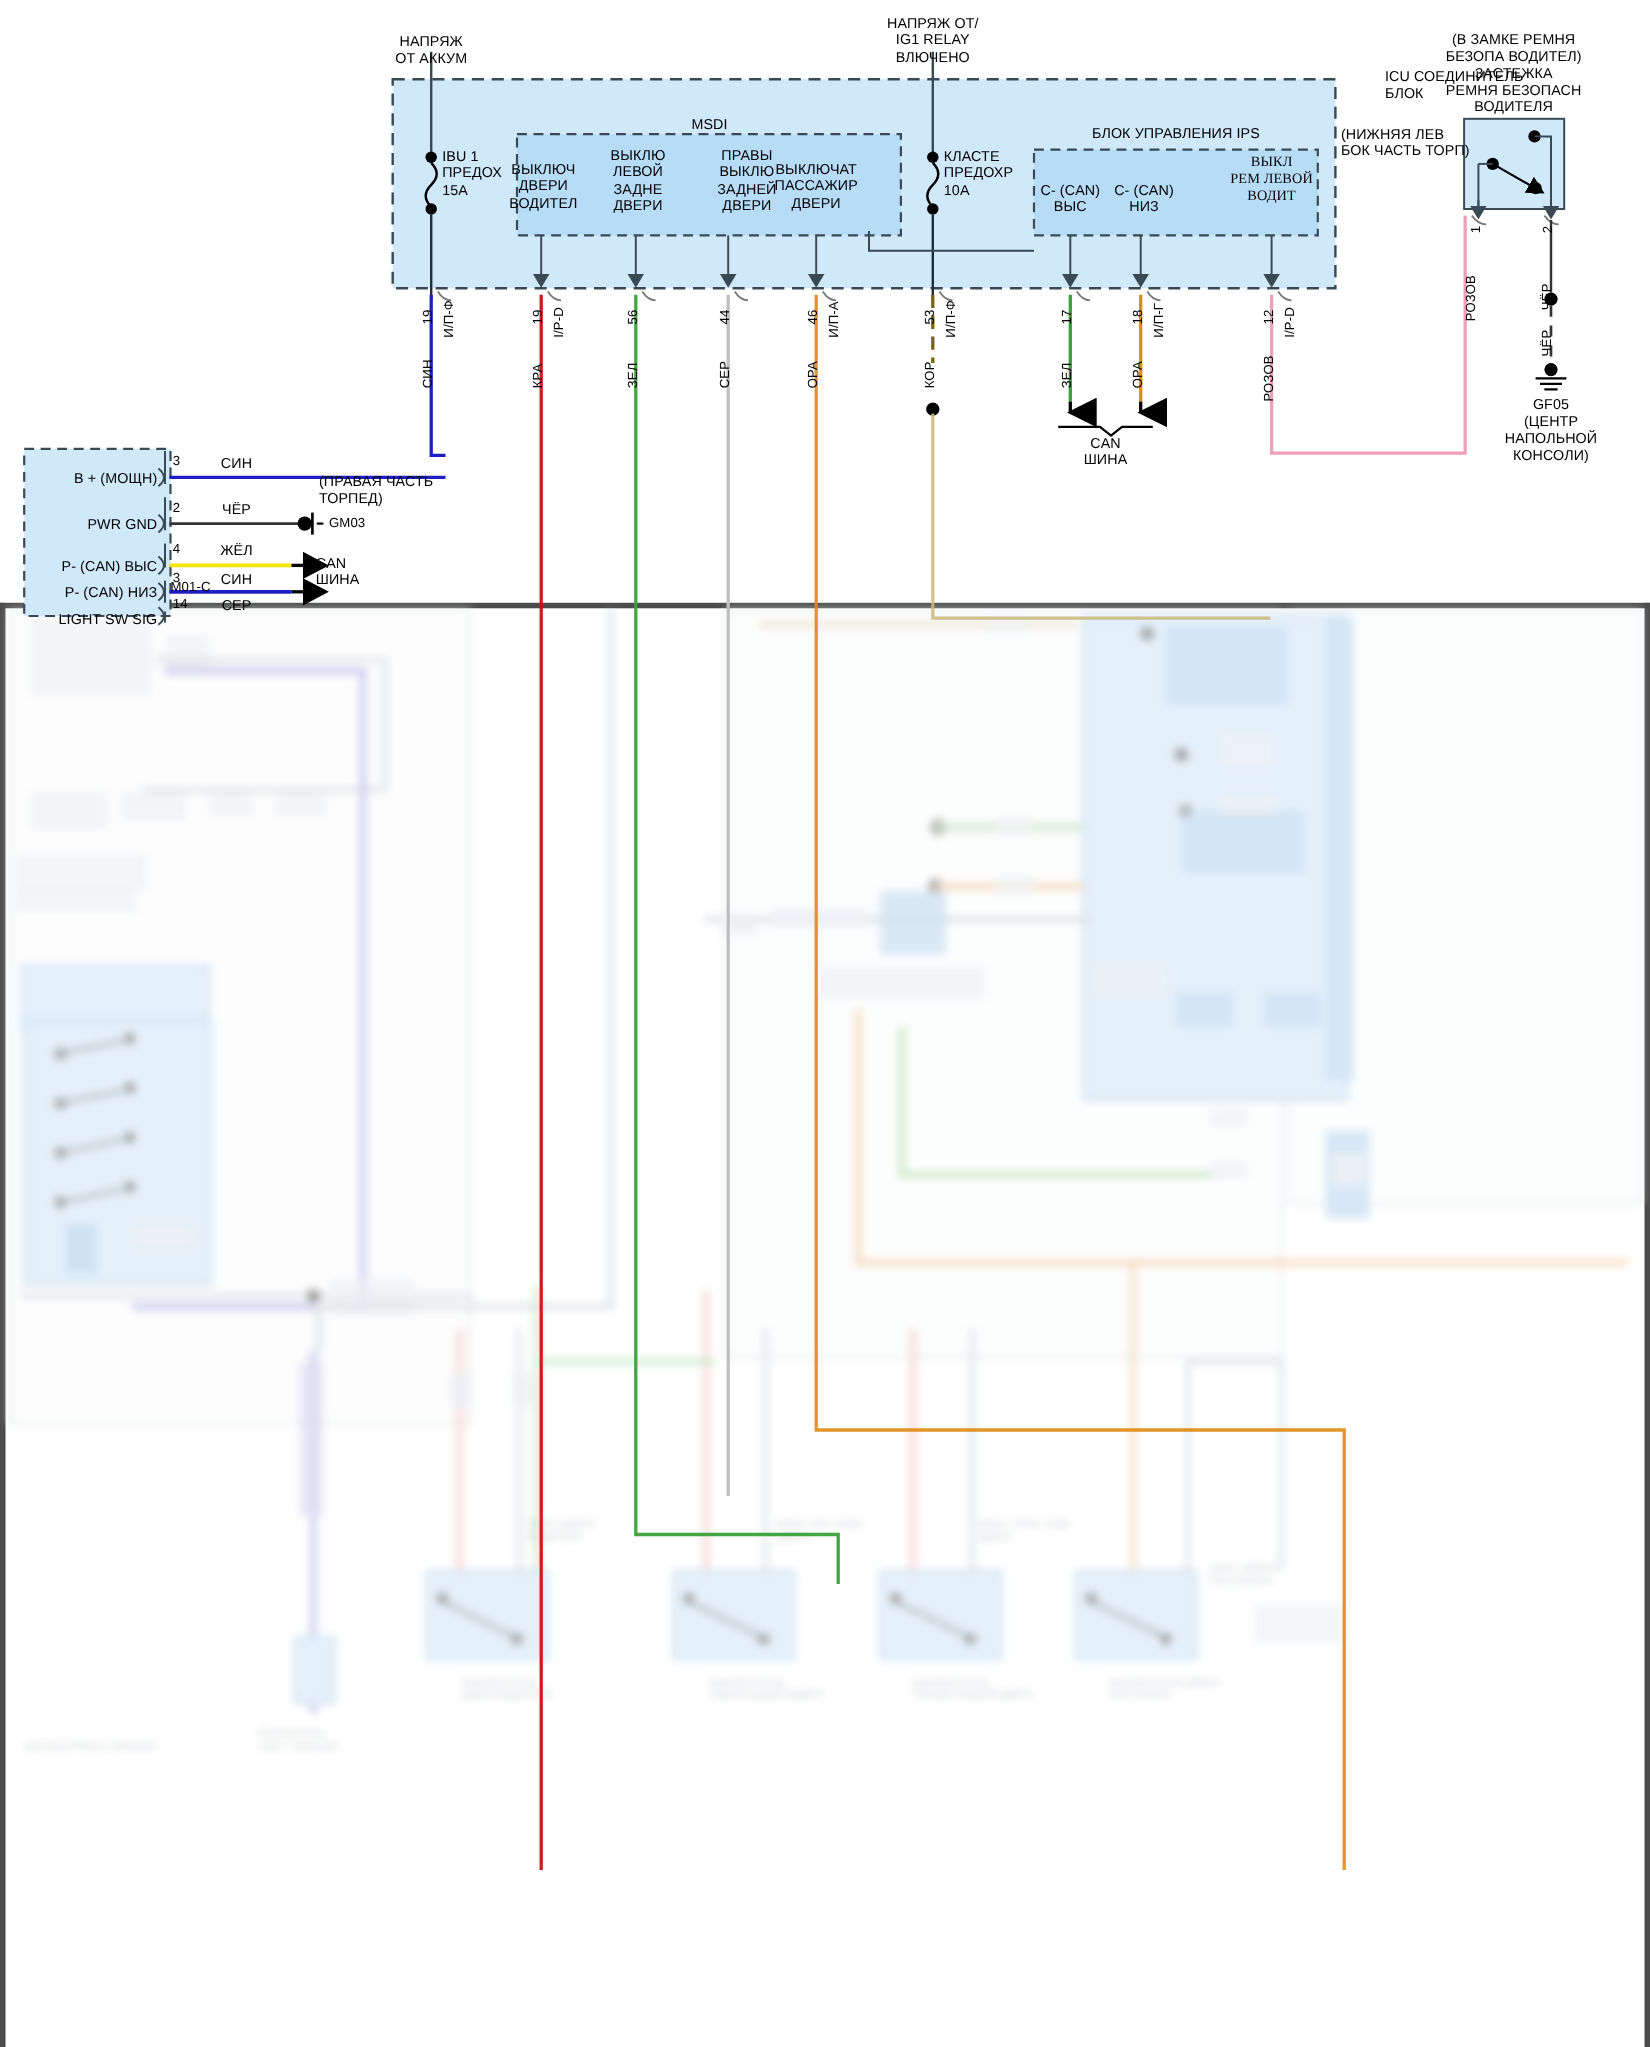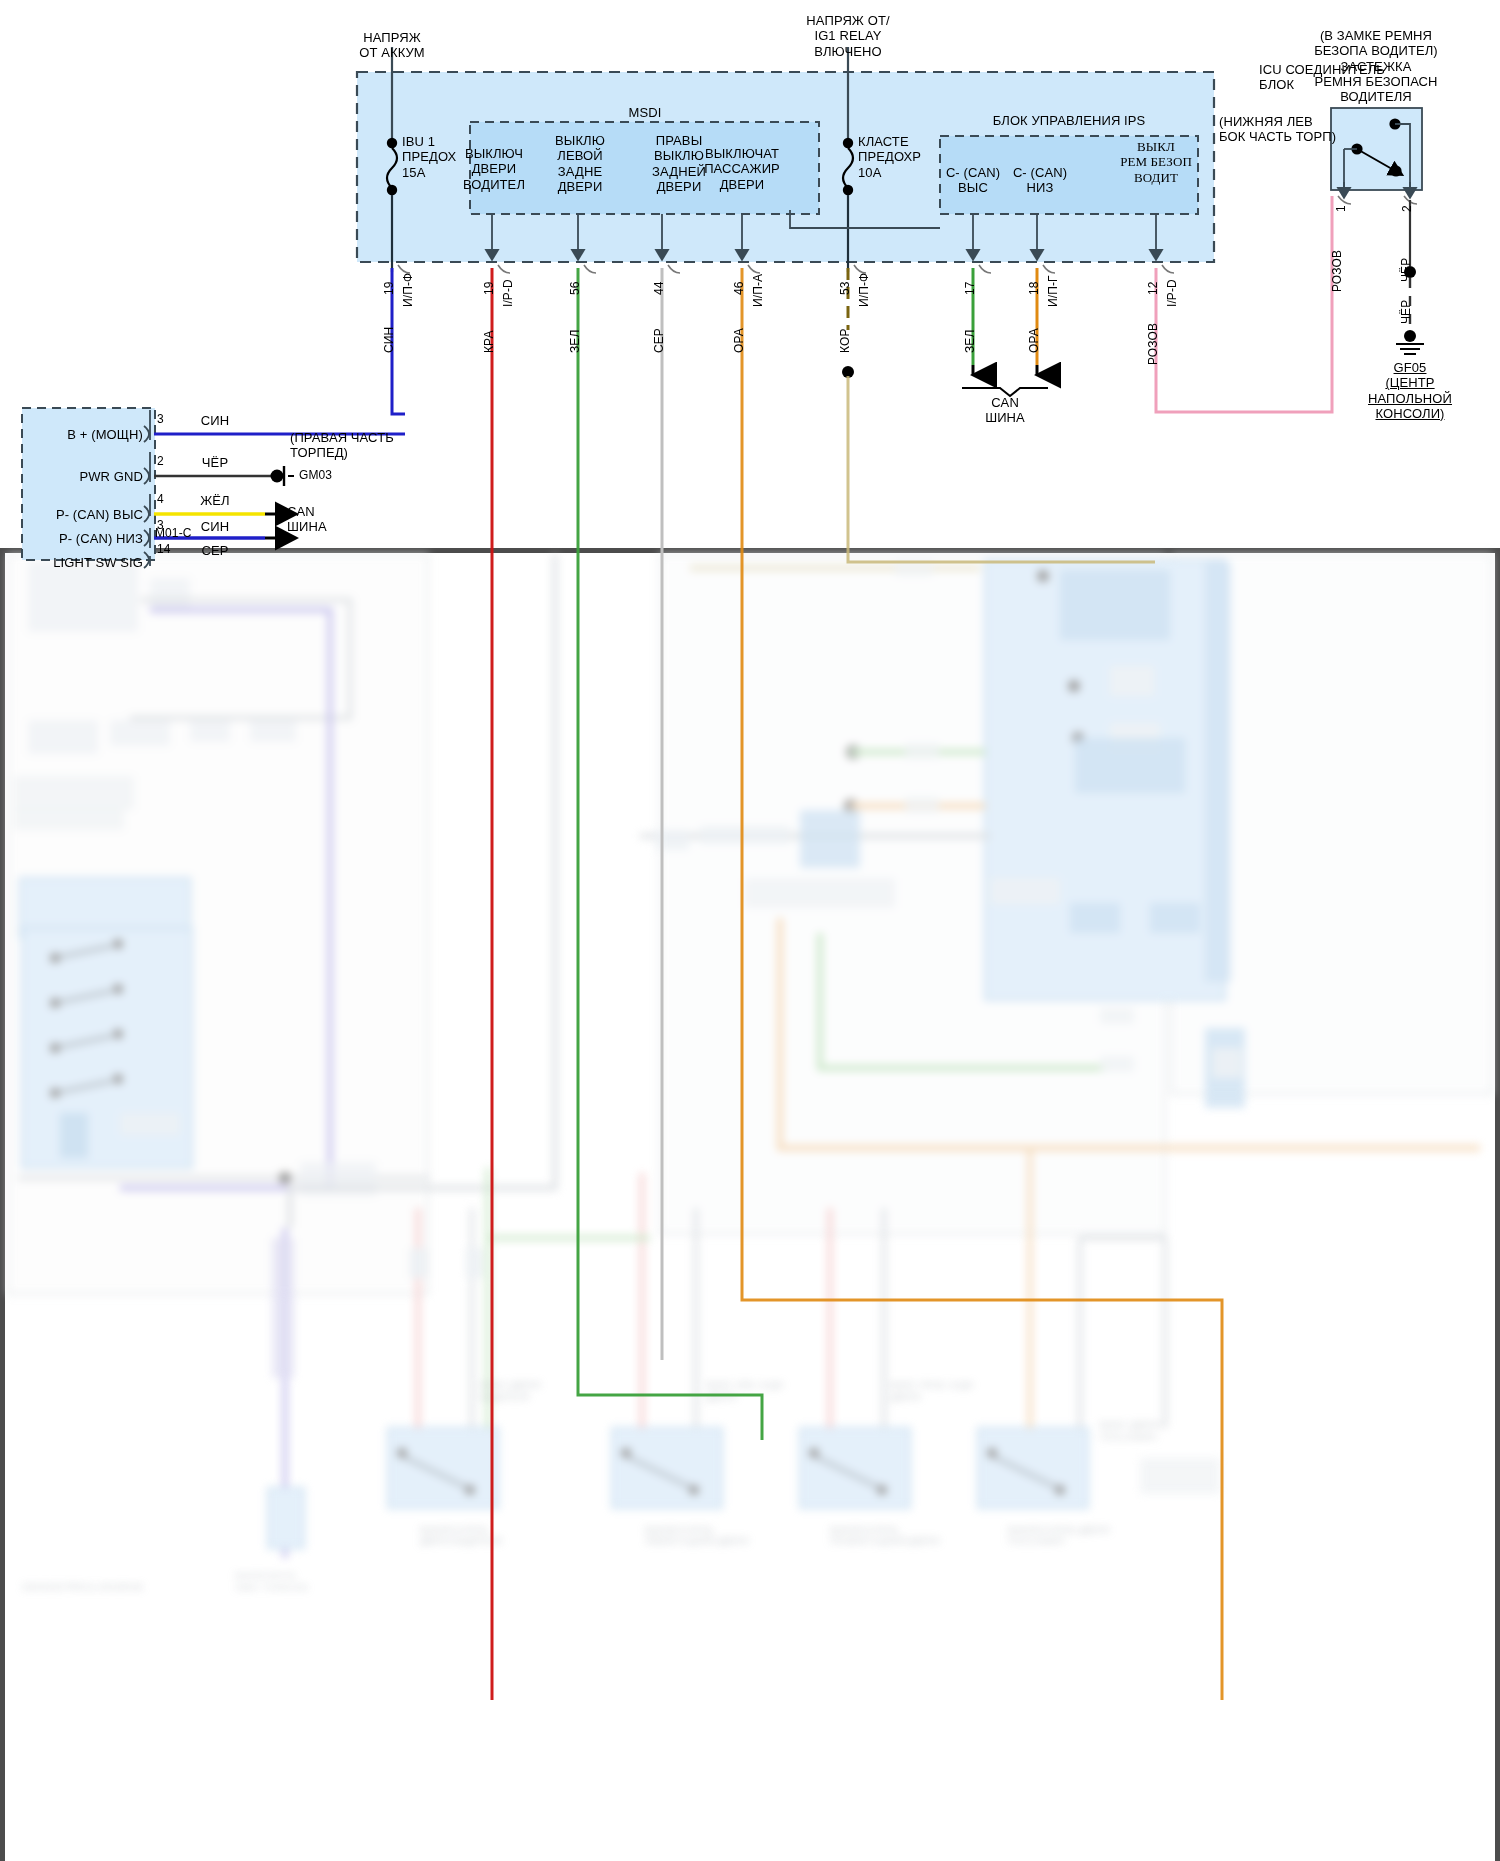--- a/index.html
+++ b/index.html
@@ -389,40 +389,40 @@
 
     <div class="lbl c" style="left:742px; top:146px;"><span>ВЫКЛЮЧАТ</span><br><span>ПАССАЖИР</span><br><span>ДВЕРИ</span></div>
 
     
     <div class="lbl c" style="left:1069px; top:113px;">БЛОК УПРАВЛЕНИЯ IPS</div>
 
     <div class="lbl c" style="left:973px; top:165px;"><span>C- (CAN)</span><br><span>ВЫС</span></div>
 
     <div class="lbl c" style="left:1040px; top:165px;"><span>C- (CAN)</span><br><span>НИЗ</span></div>
 
-    <div class="lbl c" style="left:1156px; top:139px;font-family:Liberation Serif, serif;"><span>ВЫКЛ</span><br><span>РЕМ БЕЗОП</span><br><span>ВОДИТ</span></div>
+    <div class="lbl c" style="left:1156px; top:139px;font-family:Liberation Serif, serif;"><span>ВЫКЛ</span><br><span>РЕМ ЛЕВОЙ</span><br><span>ВОДИТ</span></div>
 
     
     <div class="lbl" style="left:1259px; top:62px;"><span>ICU СОЕДИНИТЕЛЬ</span><br><span>БЛОК</span></div>
 
     <div class="lbl" style="left:1219px; top:114px;"><span>(НИЖНЯЯ ЛЕВ</span><br><span>БОК ЧАСТЬ ТОРП)</span></div>
 
     
     <div class="lbl c" style="left:1376px; top:28px;"><span>(В ЗАМКЕ РЕМНЯ</span><br><span>БЕЗОПА ВОДИТЕЛ)</span><br><span>ЗАСТЕЖКА</span><br><span>РЕМНЯ БЕЗОПАСН</span><br><span>ВОДИТЕЛЯ</span></div>
 
     
     <div class="lbl sm vert" style="left:1334px; top:212px;">1</div>
     <div class="lbl sm vert" style="left:1400px; top:212px;">2</div>
 
     <div class="lbl sm vert" style="left:1330px; top:292px;">РОЗОВ</div>
     <div class="lbl sm vert" style="left:1399px; top:282px;">ЧЁР</div>
     <div class="lbl sm vert" style="left:1399px; top:324px;">ЧЁР</div>
 
     
-    <div class="lbl c" style="left:1410px; top:360px;text-decoration:underline;"><span>GF05</span><br><span>(ЦЕНТР</span><br><span>НАПОЛЬНОЙ</span><br><span>КОНСОЛИ)</span></div>
+    <div class="lbl c" style="left:1410px; top:360px;"><span>GF05</span><br><span>(ЦЕНТР</span><br><span>НАПОЛЬНОЙ</span><br><span>КОНСОЛИ)</span></div>
 
     
     
     <div class="lbl sm vert" style="left:382px; top:295px;">19</div>
     <div class="lbl sm vert" style="left:401px; top:307px;">И/П-Ф</div>
     <div class="lbl sm vert" style="left:382px; top:353px;">СИН</div>
 
     
     <div class="lbl sm vert" style="left:482px; top:295px;">19</div>
     <div class="lbl sm vert" style="left:501px; top:307px;">I/P-D</div>

